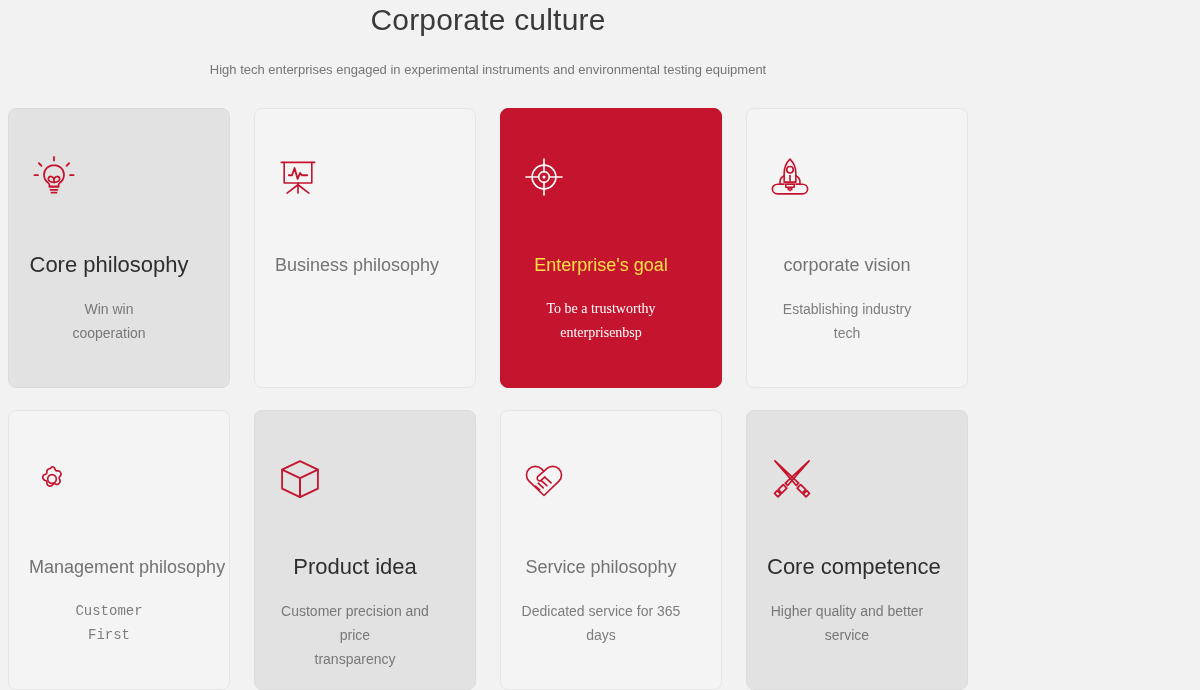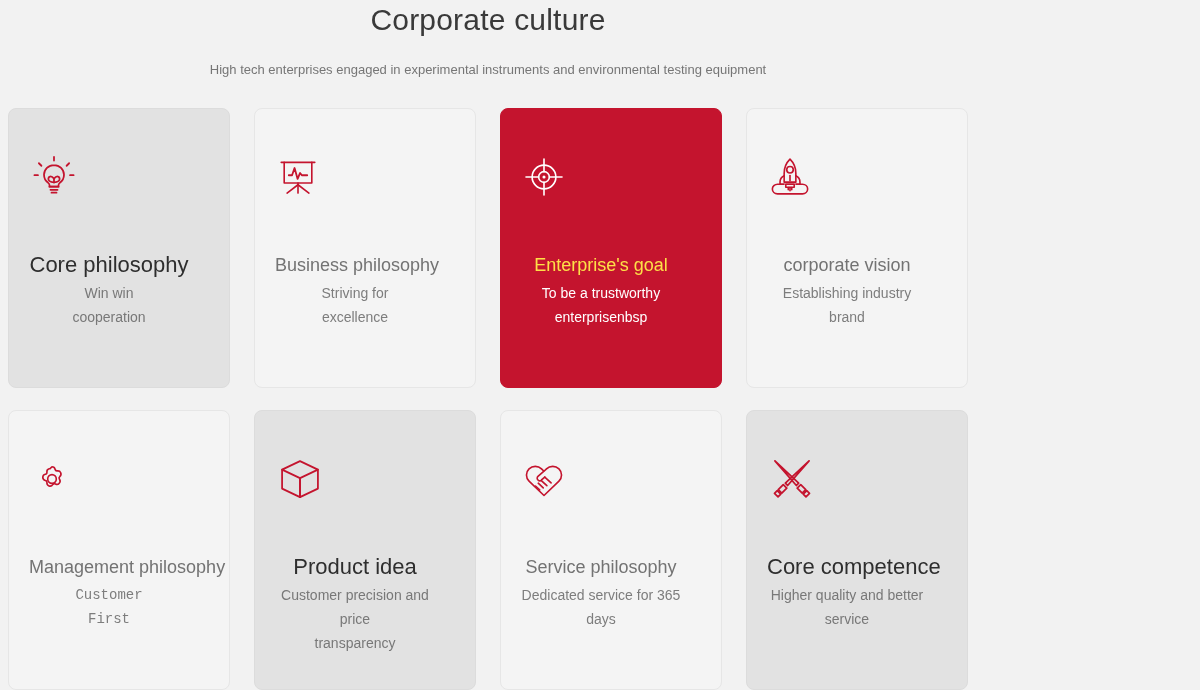--- a/index.html
+++ b/index.html
@@ -119,21 +119,21 @@
   .card.state-hover .card-title {
     font-size: 22px;
     color: #2e2e2e;
   }
 
   .card.state-active .card-title {
     color: #fde047;
   }
 
   .card-desc {
-    margin-top: 4px;
+    margin-top: 20px;
     font-size: 14px;
     font-weight: 400;
     color: #7d7d7d;
     line-height: 24px;
     max-width: 200px;
   }
 
   .card.state-hover .card-desc {
     color: #787878;
   }
@@ -182,39 +182,37 @@
         <path d="M6.5 8.8h35"></path>
         <path d="M9.6 8.8v21.4h28.8V8.8"></path>
         <path d="M24 30.2v10.6"></path>
         <path d="M24 32.1 12.6 40.8"></path>
         <path d="M24 32.1l11.4 8.7"></path>
         <path d="M14.4 22.2h3.4l2.6-7.6 3.2 11.4 2.6-6.2 1.8 2.4h5.6" stroke-width="1.9"></path>
       </g>
     </svg>
         </div>
         <div class="card-title">Business philosophy</div>
-        <div class="card-desc" style="white-space: pre-line;">Striving for
-excellence</div>
       </div>
       <div class="card state-active">
         <div class="card-icon">
     <svg viewBox="0 0 48 48">
       <g class="icon-stroke" stroke-width="2.2">
         <circle cx="24" cy="24" r="12.4"></circle>
         <circle cx="24" cy="24" r="5.6"></circle>
         <circle cx="24" cy="24" r="1.6" fill="#ffffff" stroke="none"></circle>
         <path d="M24 5.2v13.2"></path>
         <path d="M24 29.6v13.2"></path>
         <path d="M5.2 24h13.2"></path>
         <path d="M29.6 24h13.2"></path>
       </g>
     </svg>
         </div>
         <div class="card-title">Enterprise's goal</div>
-        <div class="card-desc" style="white-space: pre-line;">To be a trustworthy
+        <div class="card-desc" style="white-space: pre-line; font-family: Liberation Serif, serif;">To be a trustworthy
 enterprisenbsp</div>
       </div>
       <div class="card">
         <div class="card-icon">
     <svg viewBox="0 0 48 48">
       <g class="icon-stroke">
         <path d="M24 5.4c3.9 3.9 6.1 9.2 6.1 14.7v9.3H17.9v-9.3c0-5.5 2.2-10.8 6.1-14.7z"></path>
         <circle cx="24" cy="16.4" r="3.4"></circle>
         <path d="M24 22.4v5.4"></path>
         <path d="M17.9 22.6c-2.6 1.1-4.3 3.6-4.3 6.5v2.3h4.3"></path>
@@ -222,21 +220,21 @@
         <path d="M19.6 31.5h8.8v3.2h-8.8z"></path>
         <path d="M22.2 34.9v2.4"></path>
         <path d="M25.8 34.9v2.4"></path>
         <path d="M24 34.9v3.4"></path>
         <path d="M13.6 31.6H11c-3 0-5.4 2.2-5.4 5s2.4 5 5.4 5h26c3 0 5.4-2.2 5.4-5s-2.4-5-5.4-5h-2.6"></path>
       </g>
     </svg>
         </div>
         <div class="card-title">corporate vision</div>
         <div class="card-desc" style="white-space: pre-line;">Establishing industry
-brand</div>
+tech</div>
       </div>
       <div class="card">
         <div class="card-icon">
     <svg viewBox="0 0 48 48">
       <g class="icon-stroke" stroke-width="2">
         <path d="M24 7.2c1.6 0 2.9 1.1 3.2 2.6.2 1.1 1.2 1.8 2.3 1.7 1.5-.2 3 .6 3.6 2 .6 1.4.2 3-1 4-.8.7-.9 1.9-.3 2.8.9 1.3.8 3-.2 4.1-1 1.2-2.7 1.5-4 .8-1-.5-2.2-.2-2.8.7-.9 1.3-2.5 1.8-3.9 1.3-1.4-.5-2.3-1.9-2.2-3.4.1-1.1-.6-2.1-1.7-2.3-1.5-.3-2.6-1.6-2.6-3.2 0-1.6 1.1-2.9 2.6-3.2 1.1-.2 1.8-1.2 1.7-2.3-.2-1.5.7-2.9 2.2-3.4.4-.2.8-.2 1.1-.2z" transform="translate(0,4)"></path>
         <circle cx="24" cy="24" r="4.5"></circle>
       </g>
     </svg>
         </div>

